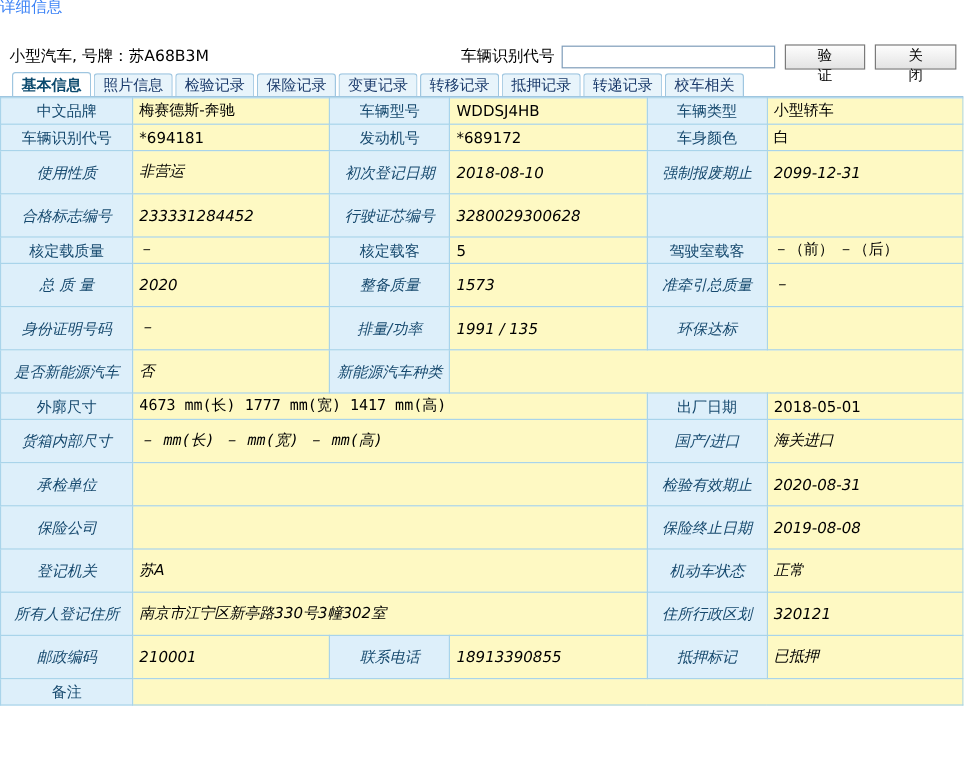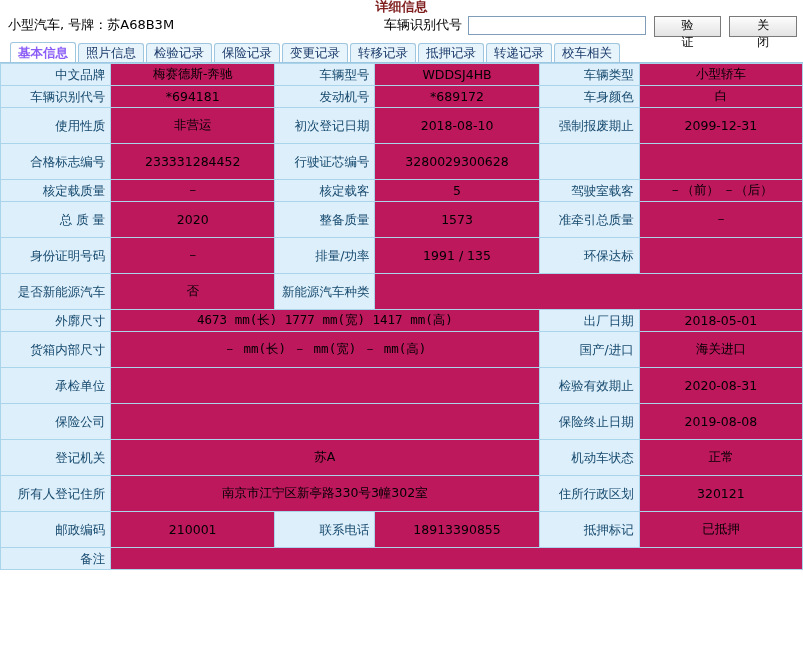--- a/index.html
+++ b/index.html
@@ -10,35 +10,35 @@
     font-family: "DejaVu Sans", "Liberation Sans", sans-serif;
     font-size: 13px;
     color: #000;
     overflow: hidden;
   }
   .page { width: 803px; height: 653px; position: relative; }
 
   
   .title-bar {
     height: 16px;
-    text-align: center;
     font-size: 13px;
-    font-weight: bold;
-    color: #7f1d1d;
+    font-weight: normal;
+    color: #3b82f6;
     line-height: 14px;
     overflow: hidden;
   }
 
   
   .plate-row {
     display: flex;
-    align-items: flex-start;
+    align-items: center;
     height: 26px;
     padding: 0 6px 0 8px;
     gap: 0px;
+    margin-top: 18px;
   }
   .plate-label {
     font-size: 13px;
     white-space: nowrap;
   }
   .vin-label {
     margin-left: 210px;
     font-size: 13px;
     white-space: nowrap;
   }
@@ -84,21 +84,21 @@
     border-bottom: none;
     background: #e8f4fb;
     border-radius: 3px 3px 0 0;
     color: #1a3a6b;
     cursor: pointer;
     white-space: nowrap;
   }
   .tab.active {
     background: #ffffff;
     font-weight: bold;
-    color: #8b5cf6;
+    color: #0c4a6e;
     height: 20px;
     line-height: 19px;
   }
 
   
   table.detail {
     border-collapse: collapse;
     width: 803px;
     table-layout: fixed;
   }
@@ -106,36 +106,36 @@
     border: 1px solid #a9d4ea;
     height: 22px;
     font-size: 12.5px;
     padding: 2px 5px;
     vertical-align: middle;
     word-break: break-all;
   }
   td.lbl {
     background: #ddeffa;
     color: #16496e;
-    text-align: right;
+    text-align: center;
     white-space: normal;
     line-height: 15px;
   }
   td.val {
-    background: #be185d;
+    background: #fef9c3;
     color: #000;
-    text-align: center;
+    text-align: left;
   }
   .c1 { width: 110px; }
   .c2 { width: 164px; }
   .c3 { width: 100px; }
   .c4 { width: 164px; }
   .c5 { width: 100px; }
   .c6 { width: 163px; }
-  .tall { height: 36px; }
+  .tall { height: 36px; font-style: italic; }
   .dim-unit { font-family: "DejaVu Sans Mono", "Liberation Mono", monospace; font-size: 11.5px; }
 </style>
 </head>
 <body>
 
 <div class="page">
 
   <div class="title-bar">详细信息</div>
 
   <div class="plate-row">

